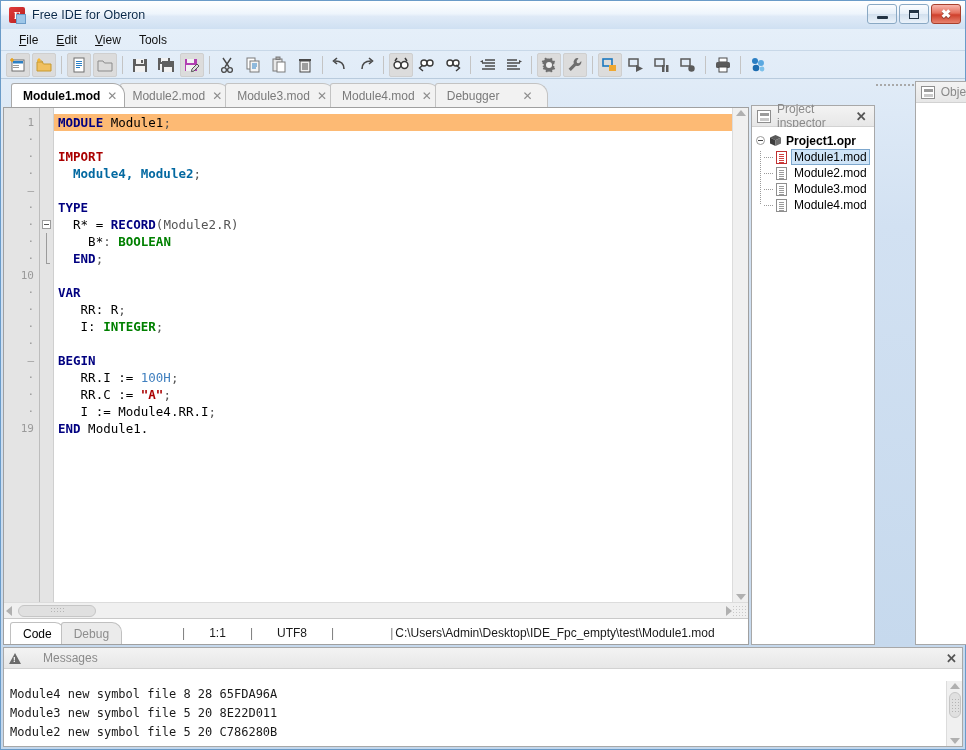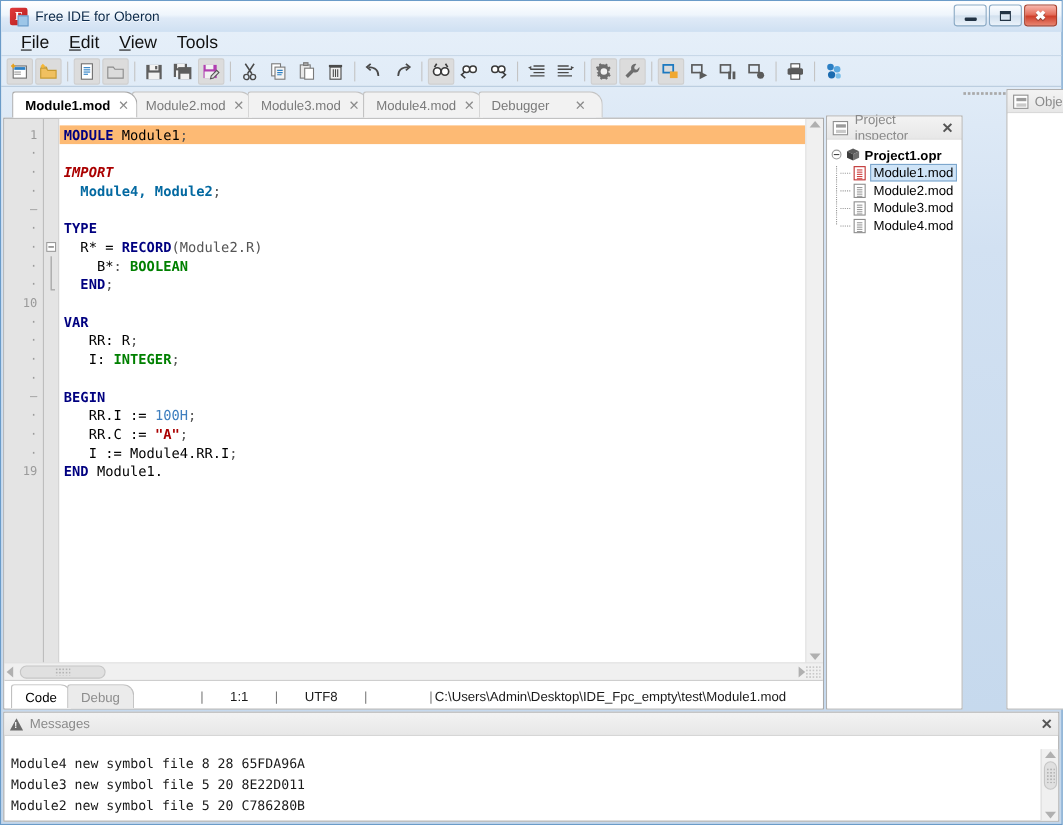--- a/index.html
+++ b/index.html
@@ -62,21 +62,21 @@
                 text-shadow: 0 1px 1px rgba(0,0,0,.45); }
 
   
   #menubar {
     height: 22px; flex: 0 0 22px;
     display: flex; align-items: center;
     padding-left: 9px;
     border-bottom: 1px solid #c8d8e8;
   }
   .menu-item {
-    padding: 11px 9px; font-size: 16px; color: #111;
+    padding: 11px 9px; font-size: 12px; color: #111;
     border-radius: 2px;
   }
   .mn { text-decoration: underline; }
 
   
   #toolbar {
     height: 28px; flex: 0 0 28px;
     display: flex; align-items: center;
     padding: 0 4px;
     border-bottom: 1px solid #b9cbdd;
@@ -153,21 +153,21 @@
     position:absolute; width:4px; height:1px; background:#9b9b9b; left:6px;
   }
   #code {
     flex:1 1 auto; padding-top:6px; position:relative; overflow:hidden;
     font-family: "DejaVu Sans Mono", monospace; font-size: 12.5px;
     background:#fff;
   }
   .cline { height:17px; line-height:17px; padding-left:4px; white-space:pre; }
   .cline.cur { background:#fdba74; }
   .kw   { color:#000080; font-weight:bold; }
-  .kwr  { color:#aa0000; font-weight:bold;font-style:italic; }
+  .kwr  { color:#aa0000; font-weight:bold; }
   .mod  { color:#0369a1; font-weight:bold; }
   .typ  { color:#008000; font-weight:bold; }
   .num  { color:#3f7fbf; }
   .str  { color:#aa0000; font-weight:bold; }
   .pln  { color:#000000; }
   .punc { color:#555555; }
 
   
   .vscroll {
     width: 16px; flex:0 0 16px; background:#f0f0f0; border-left:1px solid #dcdcdc;
@@ -257,21 +257,21 @@
   .splitter .grip2 { width:40px;height:4px;
     background-image: radial-gradient(#a9a9a9 40%, transparent 41%);
     background-size: 4px 4px;}
 
   
   #messages {
     height: 100px; flex:0 0 100px; margin: 2px 2px 2px 2px;
     border:1px solid #a8a8a8; background:#fff; display:flex; flex-direction:column;
   }
   #msg-head {
-    height: 21px; flex:0 0 21px; display:flex; align-items:center; gap:6px; padding:0 5px;
+    height: 21px; flex:0 0 21px; display:flex; align-items:center; gap:22px; padding:0 5px;
     background: linear-gradient(to bottom,#f3f3f3,#e7e7e7);
     border-bottom:1px solid #d2d2d2; color:#8a8a8a; font-size:12px;
   }
   #msg-body { flex:1 1 auto; display:flex; min-height:0;margin-top:12px; }
   #msg-text {
     flex:1 1 auto; padding: 4px 6px;
     font-family:"DejaVu Sans Mono", monospace; font-size:12px; color:#1a1a1a;
   }
   .msg-line { height:19px; line-height:19px; white-space:pre; }
   .msg-scroll {

